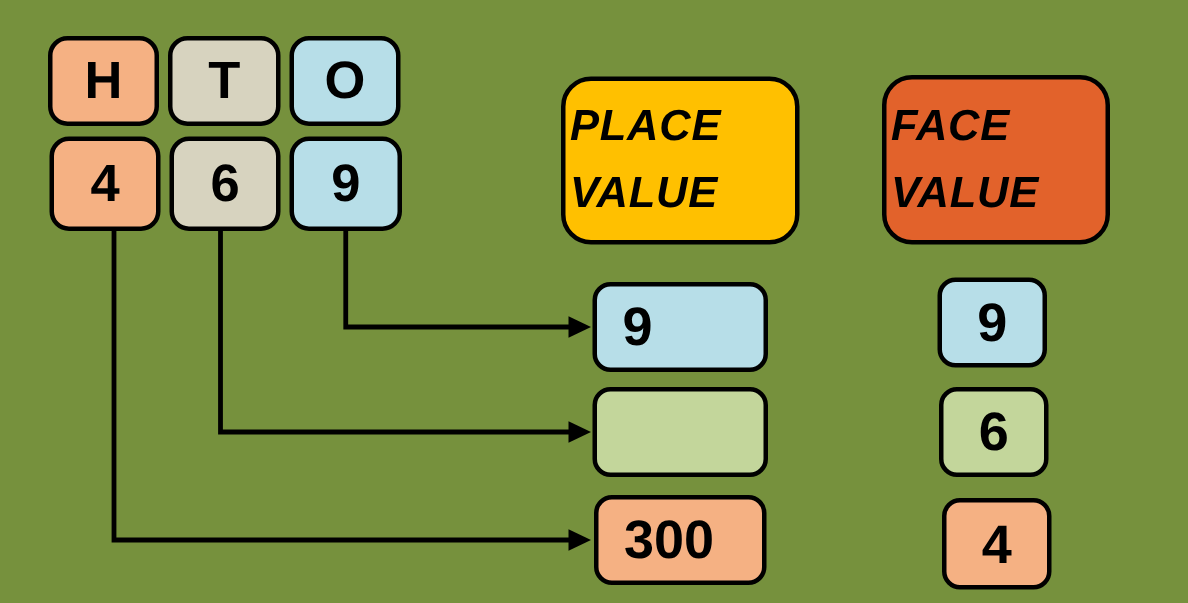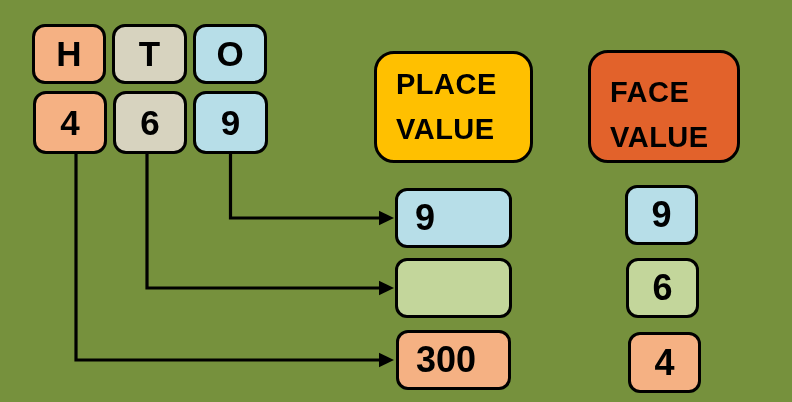--- a/index.html
+++ b/index.html
@@ -10,24 +10,24 @@
   .box{
     position:absolute;box-sizing:border-box;border:3px solid #000;
     display:flex;align-items:center;justify-content:center;
   }
   .cell{border-radius:13px;font-size:35px;}
   .c-hundreds{background:#F5B183;}
   .c-tens{background:#D7D3BF;}
   .c-ones{background:#B7DEE8;}
   .c-green{background:#C3D69B;}
   .c-gold{background:#FFC000;}
-  .c-orangered{background:#E2622B;align-items:flex-end;}
+  .c-orangered{background:#E2622B;}
   .header{
-    border-radius:20px;justify-content:flex-start;padding-left:19px;
-    font-size:29px;line-height:45px;letter-spacing:0.5px;
+    border-radius:20px;justify-content:flex-start;padding-left:3px;
+    font-size:29px;line-height:45px;letter-spacing:0.5px;font-style:italic;
   }
   .pv{border-radius:12px;font-size:36px;justify-content:flex-start;padding-left:17px;}
   .fv{border-radius:12px;font-size:36px;}
   .arrows{position:absolute;left:0;top:0;pointer-events:none;}
 </style>
 </head>
 <body>
 
 <div class="stage">
 

